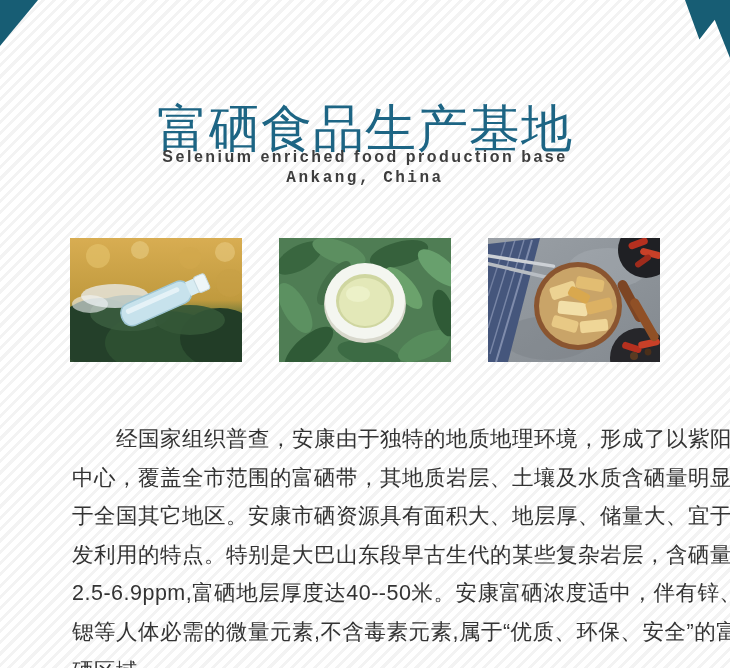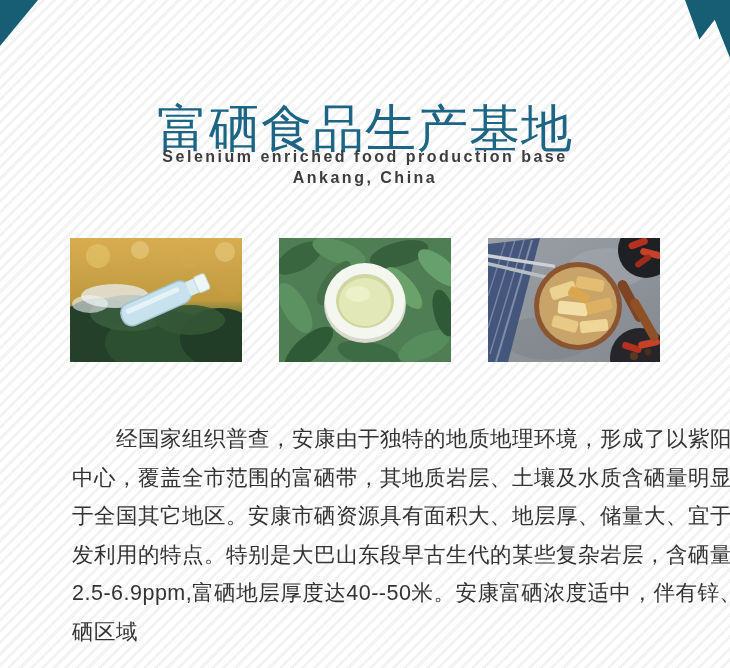--- a/index.html
+++ b/index.html
@@ -33,21 +33,21 @@
     position:absolute;top:52px;left:0;width:100%;text-align:center;
     font-size:51px;line-height:70px;font-weight:400;
     letter-spacing:1px;color:var(--subtitle-color);white-space:nowrap;
   }
   .eng{
     position:absolute;left:0;width:100%;text-align:center;
     font-size:16px;line-height:20px;font-weight:600;
     letter-spacing:2.5px;color:var(--english-text-color);white-space:nowrap;
   }
   .eng-1{top:131px;}
-  .eng-2{top:152px;}
+  .eng-2{top:152px;font-family:Liberation Mono, monospace;}
 
   .photos{
     position:absolute;top:238px;left:70px;width:590px;height:124px;
     display:flex;gap:37px;
   }
   .photo{
     width:172px;height:124px;margin:0;overflow:hidden;flex:0 0 auto;
     background:#ccc;
   }
   .photo svg{display:block;width:100%;height:100%;}
@@ -178,16 +178,17 @@
     </figure>
 
   </div>
 
   <section class="body-text">
     <div class="line indent">经国家组织普查，安康由于独特的地质地理环境，形成了以紫阳县为</div>
     <div class="line">中心，覆盖全市范围的富硒带，其地质岩层、土壤及水质含硒量明显高</div>
     <div class="line">于全国其它地区。安康市硒资源具有面积大、地层厚、储量大、宜于开</div>
     <div class="line">发利用的特点。特别是大巴山东段早古生代的某些复杂岩层，含硒量达</div>
     <div class="line">2.5-6.9ppm,富硒地层厚度达40--50米。安康富硒浓度适中，伴有锌、</div>
+    <div class="line">锶等人体必需的微量元素,不含毒素元素,属于“优质、环保、安全”的富</div>
     <div class="line">硒区域</div>
   </section>
 
 </div>
 
 </body></html>

